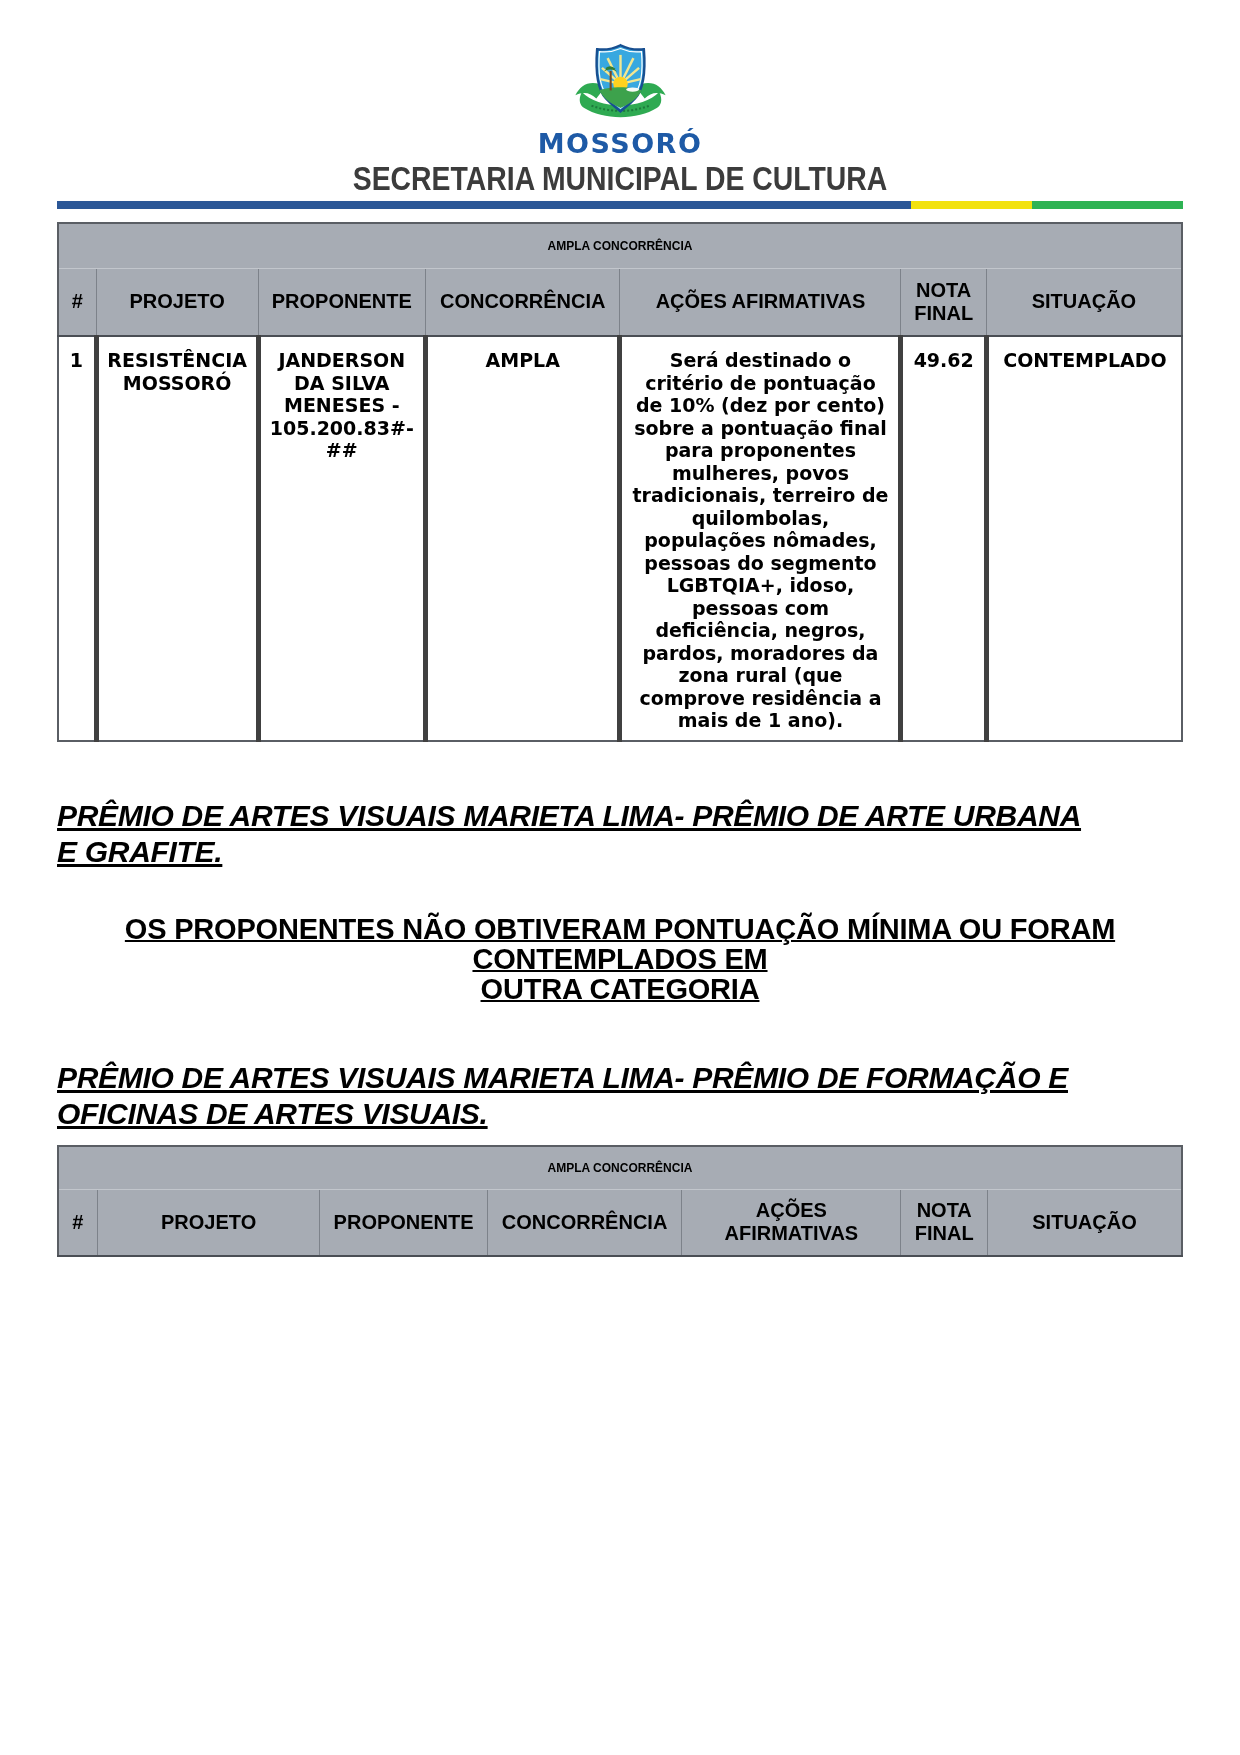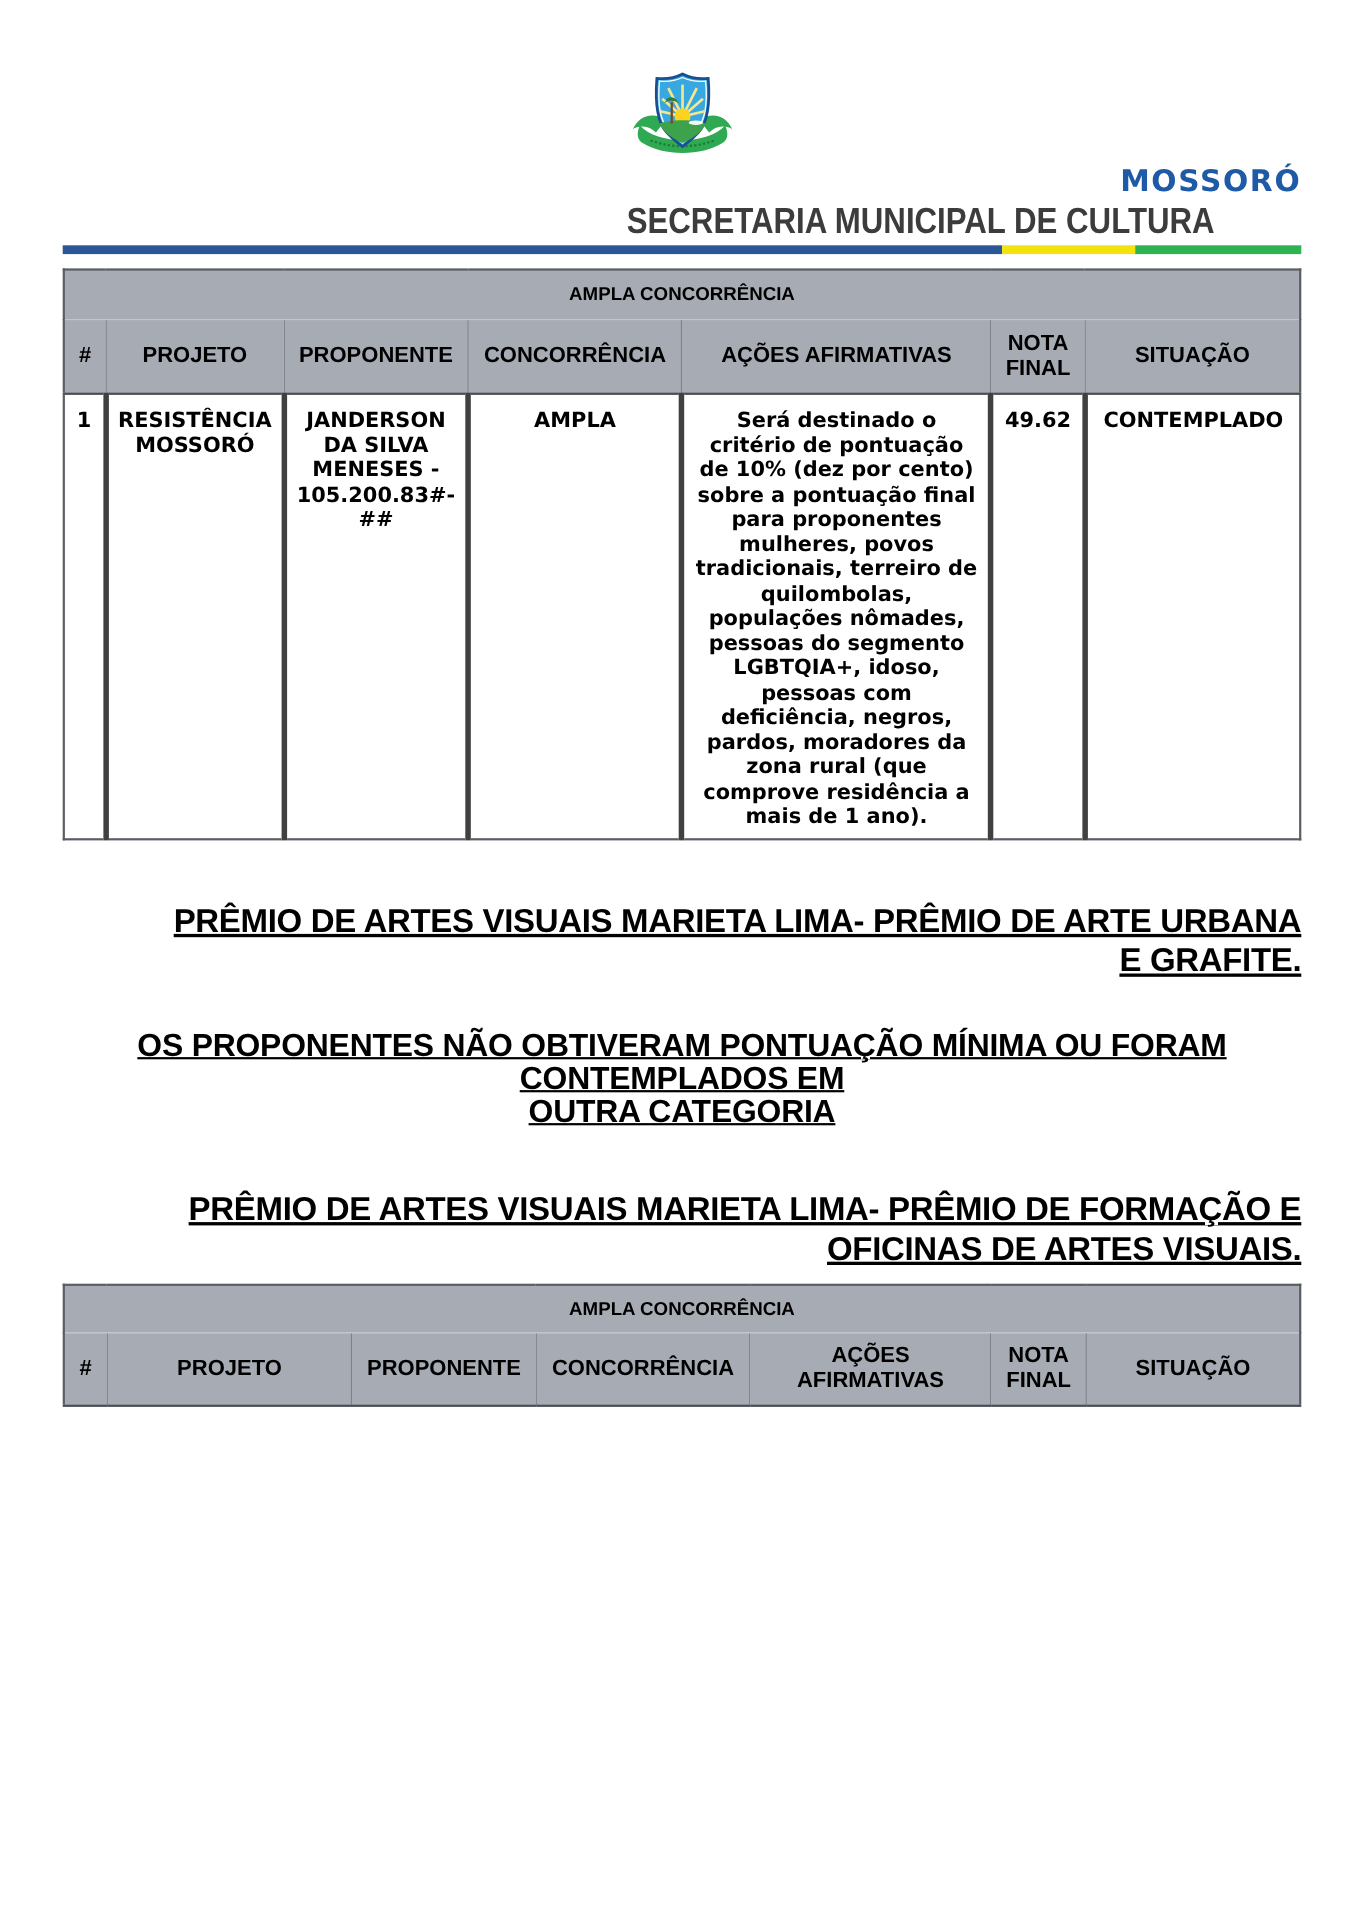--- a/index.html
+++ b/index.html
@@ -1,55 +1,55 @@
 <!DOCTYPE html>
 <html><head>
 <meta charset="utf-8">
 <style>
   html,body{margin:0;padding:0;background:#ffffff;}
   body{width:1240px;height:1755px;font-family:"DejaVu Sans",sans-serif;overflow:hidden;}
   .page{position:relative;width:1240px;height:1755px;background:#fff;}
   .content{width:1126px;margin:0 auto;}
 
   
-  .header{padding-top:64px;text-align:right;}
+  .header{padding-top:42px;text-align:center;}
   .crest{display:block;margin:0 auto;}
   .logo-city{font-weight:bold;font-size:27px;line-height:30px;letter-spacing:1.5px;
              color:#1e5aa6;margin-top:8px;font-family:"DejaVu Sans",sans-serif;}
   .logo-sub{font-weight:bold;font-size:13px;line-height:15px;letter-spacing:4.5px;
             color:#4d8fcc;margin-top:2px;font-family:"DejaVu Sans",sans-serif;}
   .org-title{font-weight:bold;font-size:33px;line-height:36px;color:#3c3c3c;margin-top:2px;
              font-family:"Liberation Sans",sans-serif;transform:scaleX(0.86);transform-origin:center;}
 
   .tricolor{display:flex;height:8px;margin-top:4px;}
   .tricolor .seg{height:100%;}
 
   
   table.res{width:1126px;border-collapse:collapse;table-layout:fixed;
             border:2px solid #5a5e64;margin-top:13px;}
   table.res td,table.res th{box-sizing:border-box;}
   .cap-cell{background:#a7acb4;height:45px;text-align:center;vertical-align:middle;
-            font-family:"Liberation Sans",sans-serif;font-weight:bold;font-size:17px;color:#000;
+            font-family:"Liberation Sans",sans-serif;font-weight:bold;font-size:12px;color:#000;
             border-bottom:1px solid #c2c6cc;margin-top:43px;}
   tr.cols th{background:#a7acb4;height:68px;text-align:center;vertical-align:middle;
              font-family:"Liberation Sans",sans-serif;font-weight:bold;font-size:20px;line-height:23px;
              color:#000;border-left:1px solid #7d828a;border-bottom:2px solid #4a4e54;padding:0 6px;}
   tr.cols th:first-child{border-left:none;}
   tr.data td{background:#fff;vertical-align:top;text-align:center;
              font-family:"DejaVu Sans",sans-serif;font-weight:bold;font-size:19px;line-height:22.5px;
              color:#000;border-left:5px solid #404040;padding:12px 6px 8px 6px;}
   tr.data td:first-child{border-left:none;}
   .pre{white-space:pre-line;}
   table.res.t2 .cap-cell{height:44px;}
   table.res.t2 tr.cols th{height:66px;}
 
   
   .big-heading{font-family:"Liberation Sans",sans-serif;font-weight:bold;font-size:30px;line-height:36px;
-               text-align:right;color:#000;text-decoration:underline;text-decoration-thickness:3px;
-               white-space:pre-line;margin-top:56px;letter-spacing:-0.3px;}
+               text-align:left;color:#000;text-decoration:underline;text-decoration-thickness:3px;
+               white-space:pre-line;margin-top:56px;letter-spacing:-0.3px;font-style:italic;}
   .note-heading{font-family:"Liberation Sans",sans-serif;font-weight:bold;font-size:29px;line-height:30px;
                 text-align:center;color:#000;text-decoration:underline;text-decoration-thickness:2px;
                 white-space:pre-line;margin-top:44px;letter-spacing:-0.2px;}
   .mt38{margin-top:38px;}
 </style>
 </head>
 <body>
 
 <div class="page">
   <div class="content">

